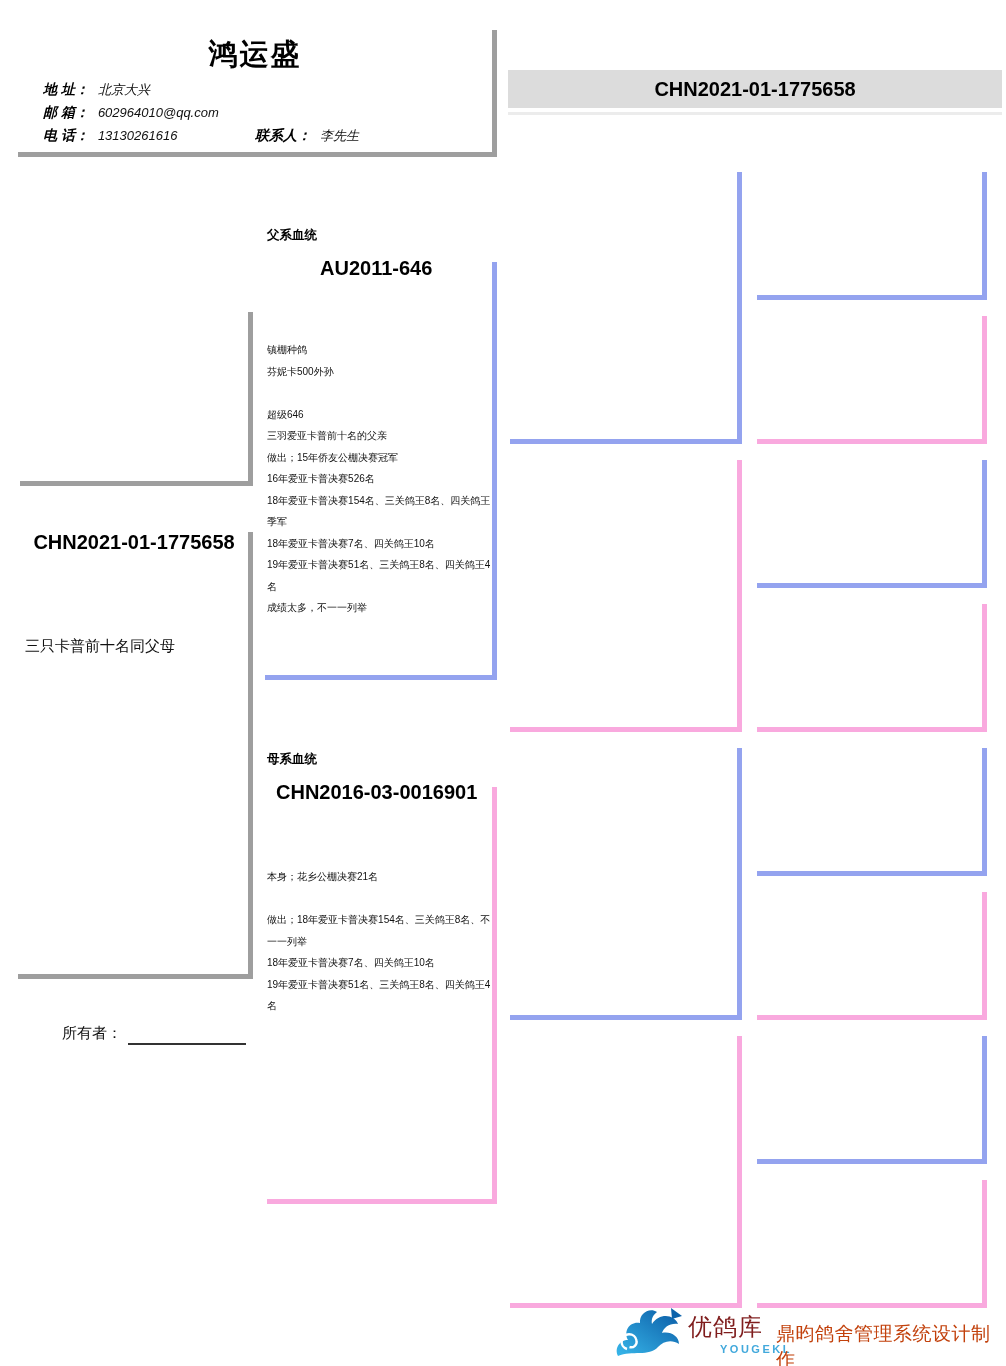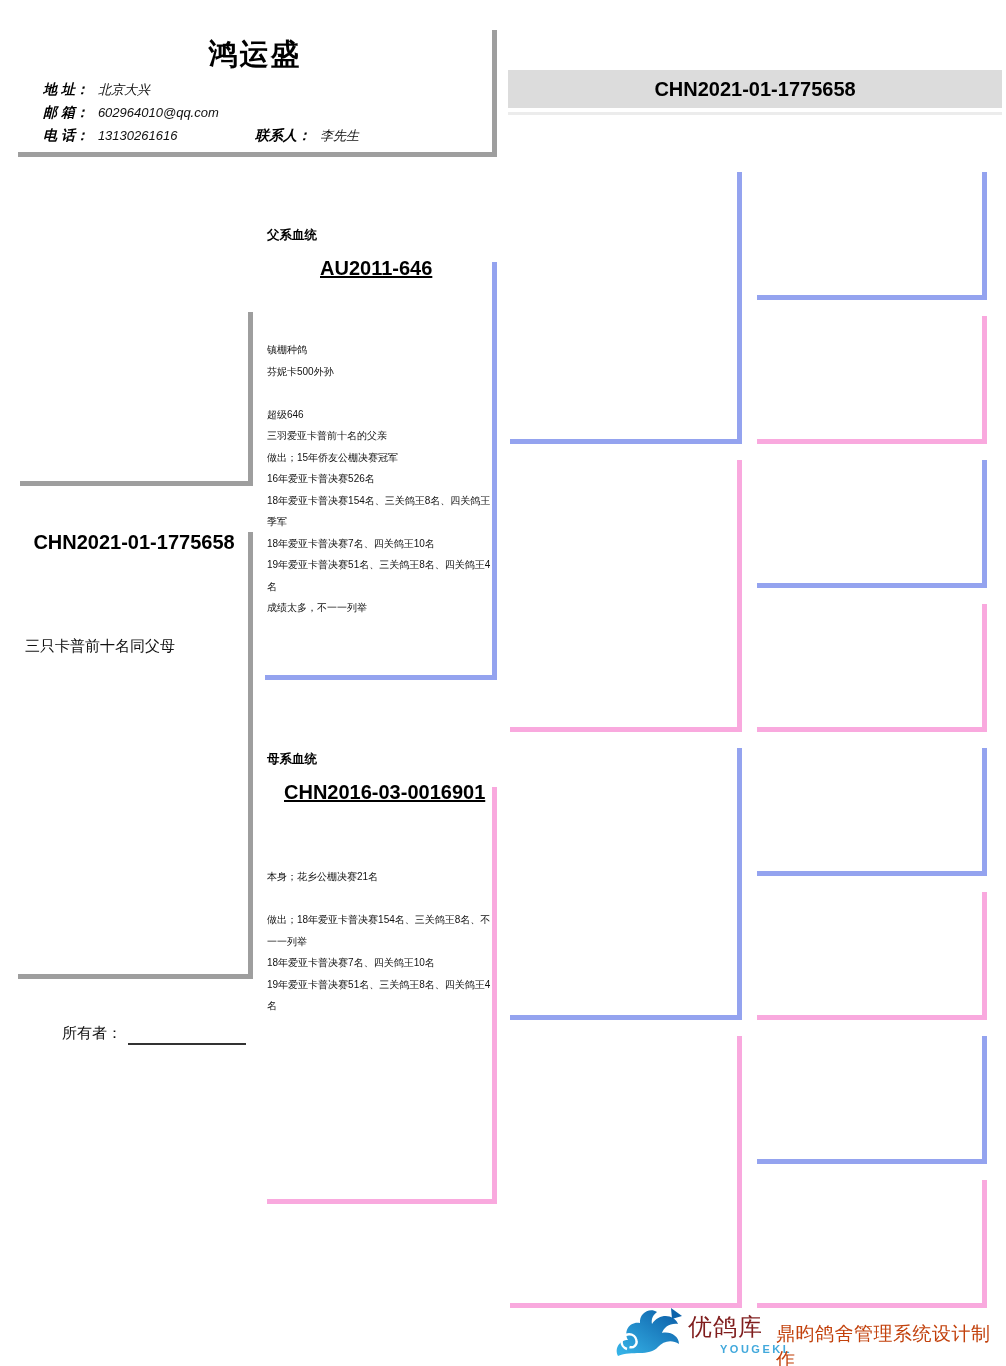--- a/index.html
+++ b/index.html
@@ -66,23 +66,23 @@
 
   .owner-label { left: 62px; top: 1024px; font-size: 15px; color: #111; }
   .owner-line  { left: 128px; top: 1024px; width: 118px; height: 21px;
                  border-bottom: 2px solid #333; }
 
   
   .branch-label { font-size: 12.5px; font-weight: bold; color: #000; }
   .father-branch-label { left: 267px; top: 220px; margin-top: 7px; }
   .mother-branch-label { left: 267px; top: 751px; font-family: Liberation Mono, monospace; }
 
-  .parent-ring { font-size: 20px; font-weight: bold; color: #000; white-space: nowrap; text-decoration: underline; }
+  .parent-ring { font-size: 20px; font-weight: bold; color: #000; white-space: nowrap; }
   .father-ring { left: 320px; top: 257px; }
-  .mother-ring { left: 284px; top: 781px; }
+  .mother-ring { left: 276px; top: 781px; }
 
   .father-frame { left: 265px; top: 262px; width: 232px; height: 418px; }
   .mother-frame { left: 267px; top: 787px; width: 230px; height: 417px; }
 
   .parent-desc {
     width: 228px;
     font-size: 10px; line-height: 21.5px; color: #111;
     white-space: pre-line;
   }
   .father-desc { left: 267px; top: 339px; }

